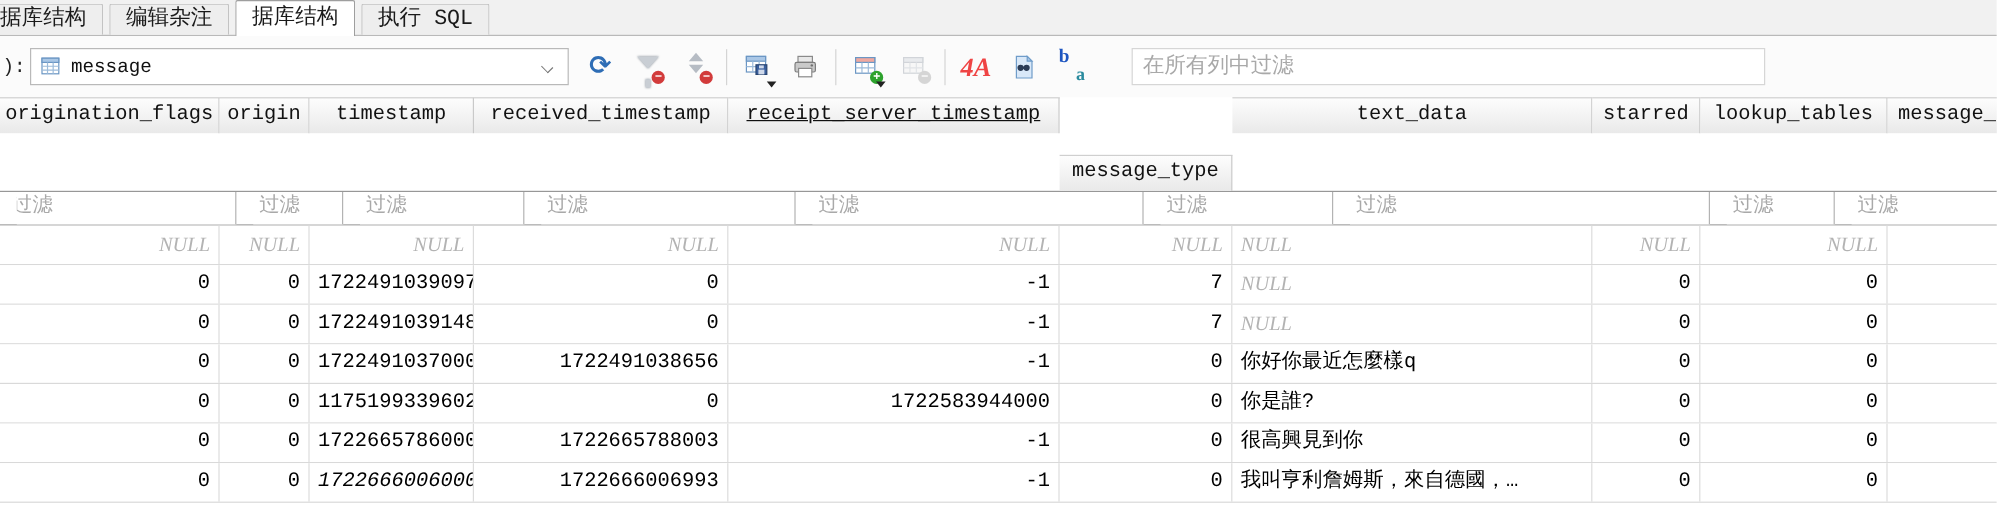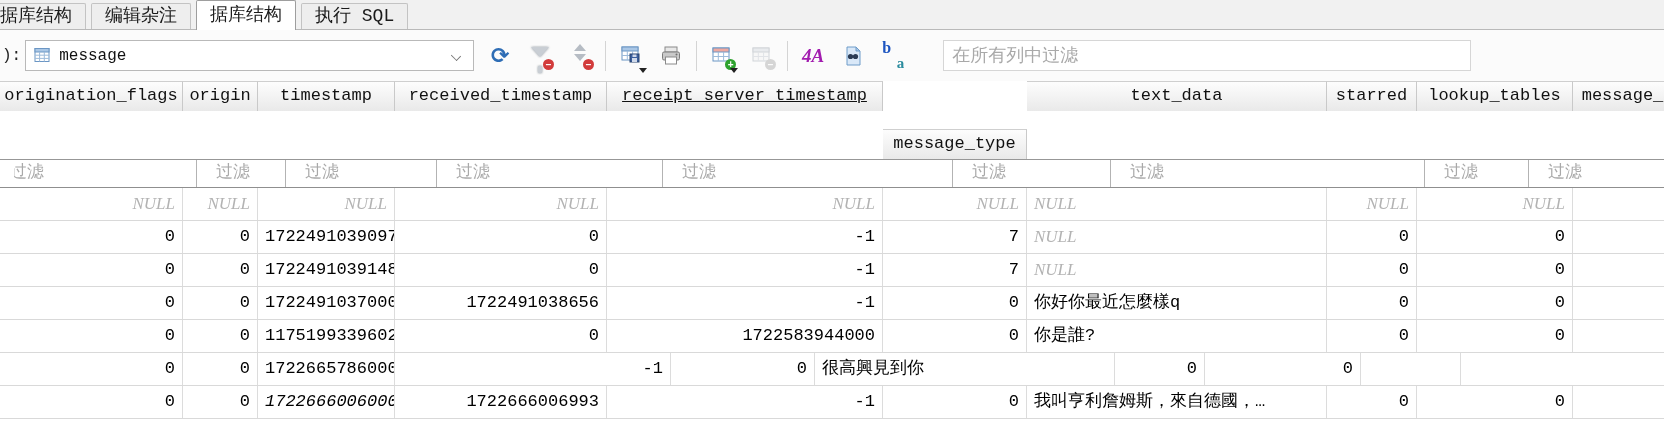--- a/index.html
+++ b/index.html
@@ -59,21 +59,21 @@
     border-left:4px solid transparent;border-right:4px solid transparent;
     border-top:5px solid #222;
   }
   .funnel{width:0;height:0;border-left:9px solid transparent;border-right:9px solid transparent;
     border-top:10px solid #c9ced4;position:relative;top:-4px;filter:drop-shadow(0 0 1px #8a929a);}
   .funnel:after{content:"";position:absolute;left:-2px;top:9px;width:4px;height:7px;background:#c9ced4;}
   .sortpair{display:flex;flex-direction:column;gap:3px;align-items:center;position:relative;top:-3px;}
   .tri-up{width:0;height:0;border-left:6px solid transparent;border-right:6px solid transparent;border-bottom:7px solid #b6bcc4;}
   .tri-dn{width:0;height:0;border-left:6px solid transparent;border-right:6px solid transparent;border-top:7px solid #b6bcc4;}
   .fmt-glyph{font-family:"Liberation Serif",serif;font-style:italic;font-weight:bold;
-    font-size:19px;color:#a21caf;line-height:1;text-align:center;}
+    font-size:22px;color:#ef4444;line-height:1;text-align:center;}
   .rep-b{font-family:"Liberation Serif",serif;font-weight:bold;font-size:16px;color:#1d55c0;position:absolute;left:9px;top:4px;line-height:1;}
   .rep-a{font-family:"Liberation Serif",serif;font-weight:bold;font-size:15px;color:#2a8b9e;position:absolute;right:9px;bottom:5px;line-height:1;}
   .disabled{opacity:.45;}
   .filter-input{
     width:528px;height:31px;box-sizing:border-box;margin-left:30px;flex:none;
     border:1px solid #d6d6d6;font-size:18px;padding:0 8px;color:#333;outline:none;
     font-family:"Liberation Mono","DejaVu Sans Mono",monospace;background:#fff;
   }
   .filter-input::placeholder{color:#a9a9a9;opacity:1;}
   
@@ -317,20 +317,21 @@
         <div class="dcell" style="width: 144px;">0</div>
         <div class="dcell left" style="width: 300px;">你是誰?</div>
         <div class="dcell" style="width: 90px;">0</div>
         <div class="dcell" style="width: 156px;">0</div>
         <div class="dcell" style="width: 100px;"></div>
       </div>
       <div class="grow drow">
         <div class="dcell" style="width: 183px;">0</div>
         <div class="dcell" style="width: 75px;">0</div>
         <div class="dcell" style="width: 137px;">1722665786000</div>
+        <div class="dcell" style="width: 212px;">1722665788003</div>
         <div class="dcell" style="width: 276px;">-1</div>
         <div class="dcell" style="width: 144px;">0</div>
         <div class="dcell left" style="width: 300px;">很高興見到你</div>
         <div class="dcell" style="width: 90px;">0</div>
         <div class="dcell" style="width: 156px;">0</div>
         <div class="dcell" style="width: 100px;"></div>
       </div>
       <div class="grow drow">
         <div class="dcell" style="width: 183px;">0</div>
         <div class="dcell" style="width: 75px;">0</div>

